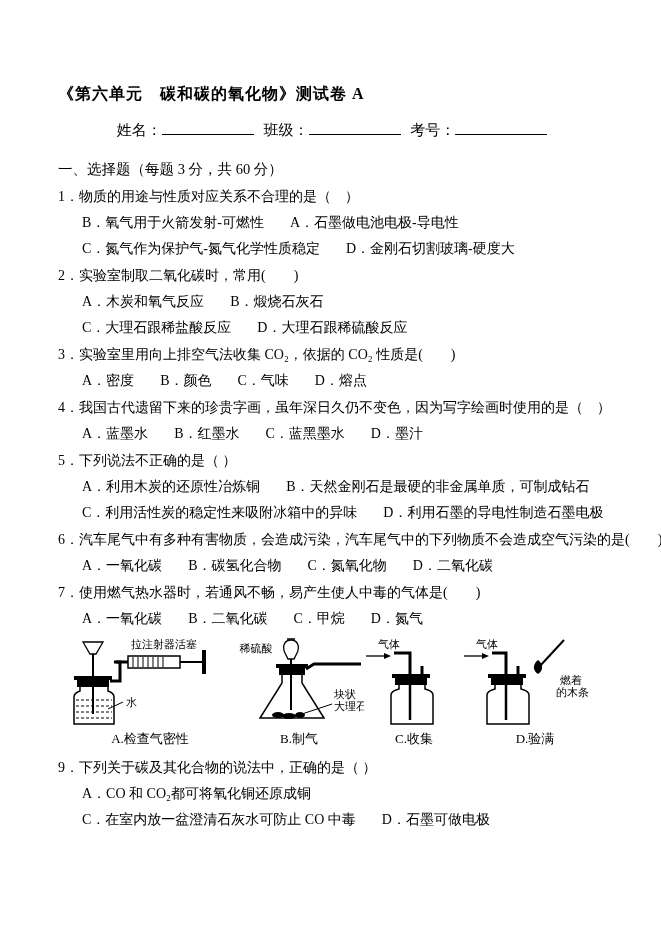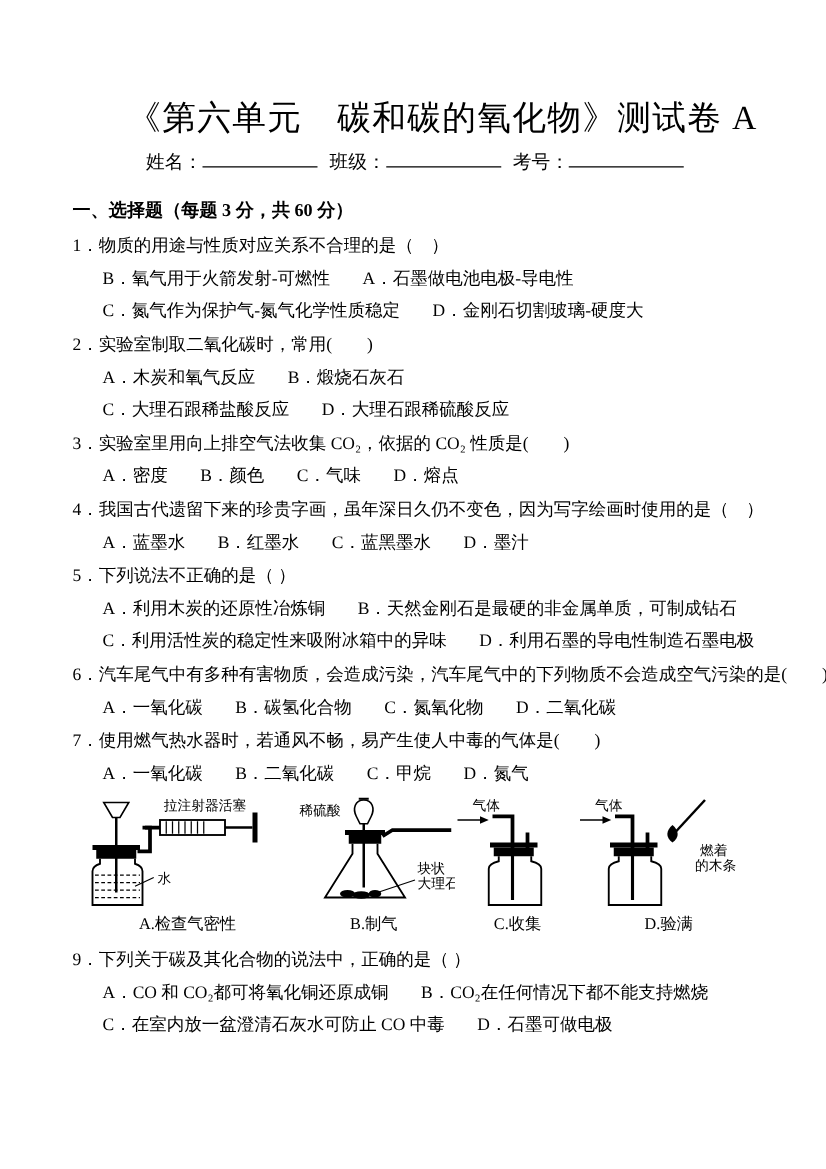--- a/index.html
+++ b/index.html
@@ -9,23 +9,23 @@
     height: 935px;
     background: #ffffff;
     color: #000000;
     font-family: "Liberation Serif", "DejaVu Serif", serif;
     position: relative;
     overflow: hidden;
   }
   .content { padding: 80px 55px 0 58px; }
 
   .title {
-    text-align: right;
-    font-size: 27px;
-    font-weight: normal;
+    text-align: left;
+    font-size: 16px;
+    font-weight: bold;
     letter-spacing: 1px;
     line-height: 28px;
   }
   .subtitle {
     text-align: center;
     font-size: 13px;
     margin-top: 7px;
     line-height: 18px;
   }
   .fields-row {
@@ -42,21 +42,20 @@
     border-bottom: 1px solid #000;
     vertical-align: baseline;
   }
   .fields-row .fld-label { margin-left: 6px; }
   .fields-row .fld-label:first-child { margin-left: 0; }
 
   .section-heading {
     margin-top: 14px;
     font-size: 14.5px;
     line-height: 27px;
-    font-weight: bold;
   }
 
   .question { font-size: 14px; }
   .q-stem {
     height: 27px;
     display: flex;
     align-items: center;
     white-space: nowrap;
   }
   .opt-row {
@@ -301,21 +300,20 @@
       <div class="caption">D.验满</div>
     </div>
 
   </div>
 </div>
 
   <div class="question">
     <div class="q-stem">9．下列关于碳及其化合物的说法中，正确的是（ ）</div>
   <div class="opt-row">
             <span class="opt">A．CO 和 CO₂都可将氧化铜还原成铜</span>
-            <span class="opt">B．CO₂在任何情况下都不能支持燃烧</span>
           </div>
           <div class="opt-row">
             <span class="opt">C．在室内放一盆澄清石灰水可防止 CO 中毒</span>
             <span class="opt">D．石墨可做电极</span>
           </div>
         </div>
 </div>
   </div>
 </div>
 

